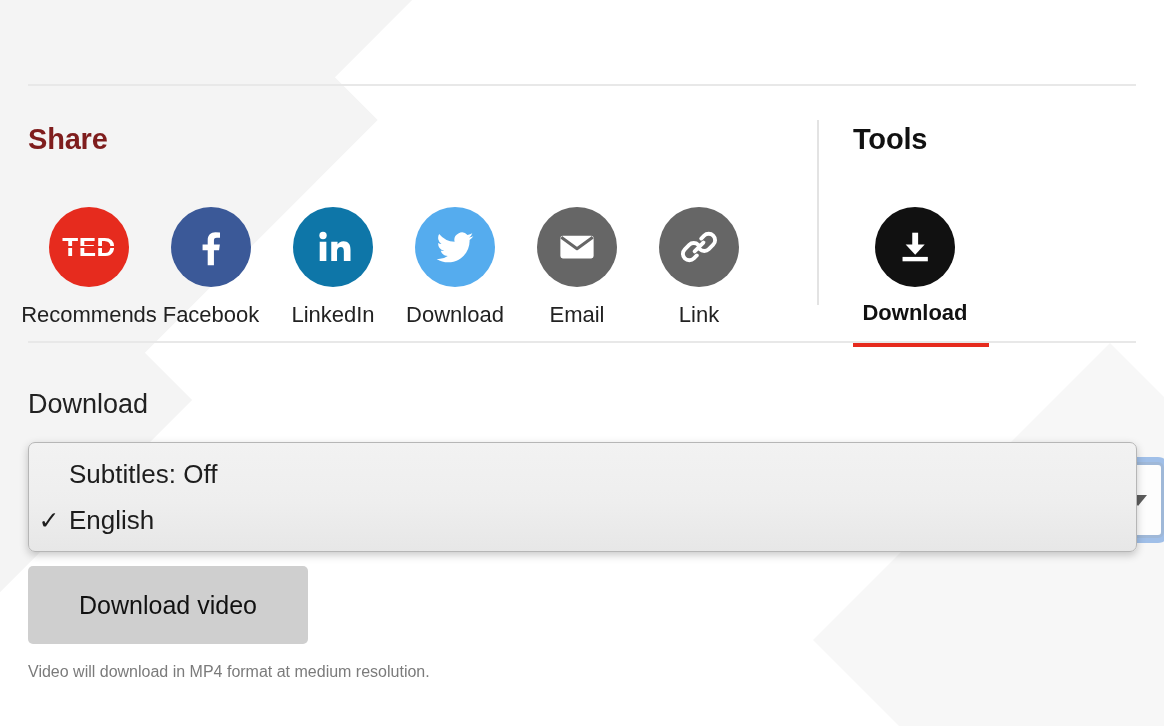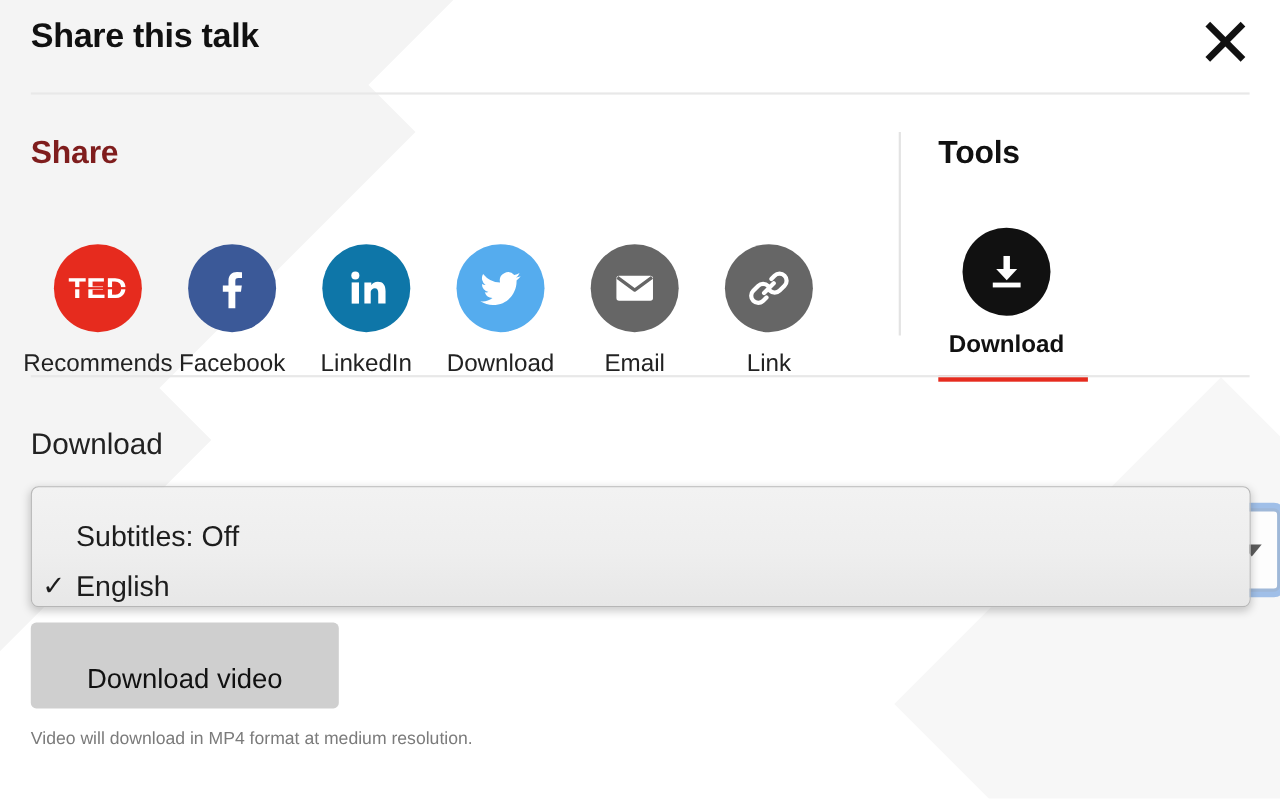--- a/index.html
+++ b/index.html
@@ -126,21 +126,21 @@
     left: 817px;
     top: 120px;
     width: 2px;
     height: 185px;
     background: #e3e3e3;
   }
 
   .share-row {
     position: absolute;
     left: 28px;
-    top: 222px;
+    top: 207px;
     display: flex;
     gap: 0px;
     align-items: center;
   }
   .share-item {
     width: 122px;
     display: flex;
     flex-direction: column;
     align-items: center;
     cursor: pointer;
@@ -270,21 +270,21 @@
   }
   .dd-option {
     height: 46px;
     display: flex;
     align-items: center;
     font-size: 26px;
     color: #1d1d1d;
     cursor: pointer;
     line-height: 30px;
   }
-  .dd-option:first-child { margin-top: 21px; }
+  .dd-option:first-child { margin-top: 8px; }
   .dd-check {
     width: 40px;
     text-align: center;
     font-size: 25px;
     color: #1d1d1d;
     flex: 0 0 40px;
   }
   .dd-text { padding-left: 0px; }
 
   
@@ -296,21 +296,21 @@
     height: 78px;
     background: #cfcfcf;
     border: 0;
     border-radius: 5px;
     font-family: "Liberation Sans", sans-serif;
     font-size: 25px;
     color: #111111;
     cursor: pointer;
     text-align: center;
     line-height: 78px;
-    padding: 12px;
+    padding: 0;
   }
   .dl-note {
     position: absolute;
     left: 28px;
     top: 658px;
     font-size: 16px;
     color: #7b7b7b;
     line-height: 28px;
   }
 </style>
@@ -319,31 +319,20 @@
 
 <div class="watermark">
   <div class="wm-shape wm-a"></div>
   <div class="wm-shape wm-b"></div>
   <div class="wm-shape wm-c"></div>
   <div class="wm-shape wm-d"></div>
 </div>
 
 <div class="page">
 
-  <div class="modal-head">
-    <div class="modal-title">Share this talk</div>
-    <button class="close-btn">
-      <span>
-        <svg width="48" height="48" viewBox="0 0 48 48" aria-hidden="true">
-          <line x1="8" y1="8" x2="40" y2="40" stroke="#111111" stroke-width="6"></line>
-          <line x1="40" y1="8" x2="8" y2="40" stroke="#111111" stroke-width="6"></line>
-        </svg>
-      </span>
-    </button>
-  </div>
 
   <div class="rule rule-top"></div>
 
   <div class="share-heading">Share</div>
   <div class="tools-heading">Tools</div>
   <div class="v-divider"></div>
 
   <div class="share-row">
 
     <div class="share-item">

